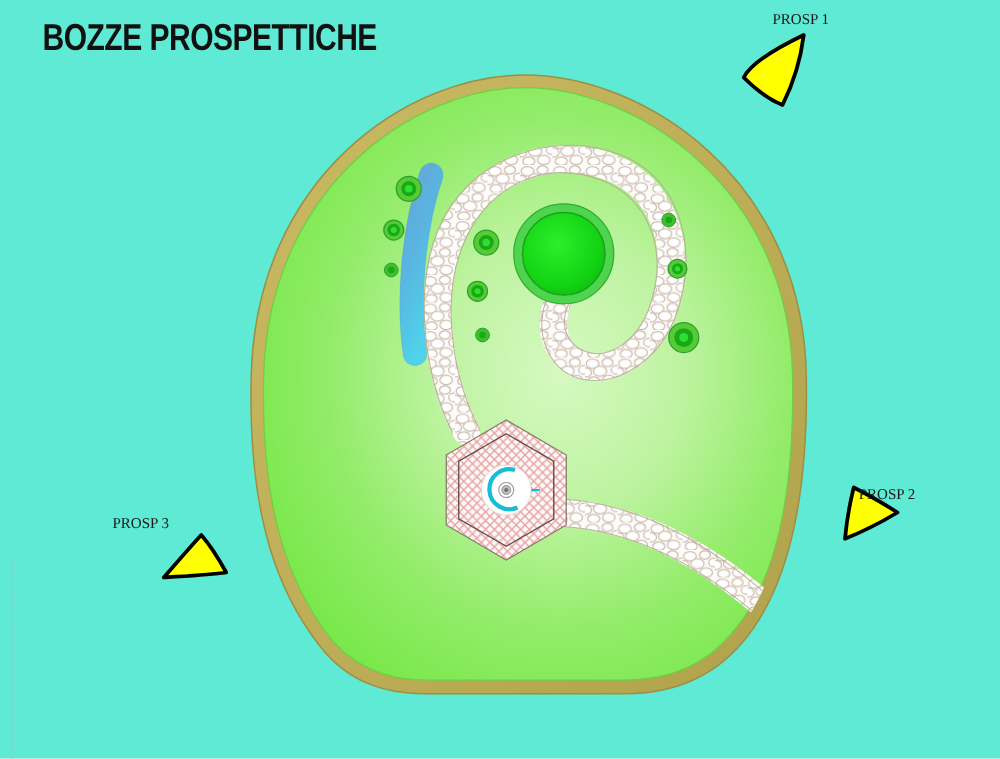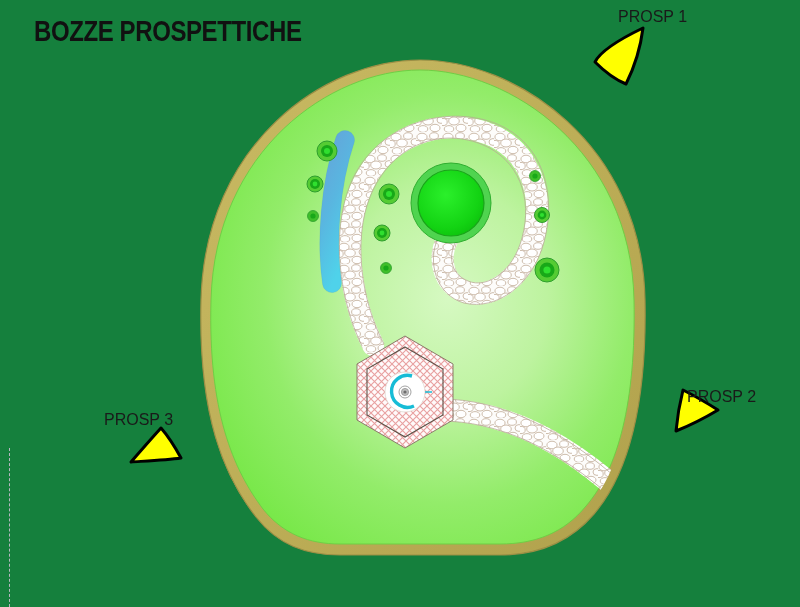--- a/index.html
+++ b/index.html
@@ -7,47 +7,47 @@
     padding: 0;
     background: #ffffff;
   }
   body {
     font-family: "Liberation Sans", sans-serif;
   }
   #canvas {
     position: relative;
     width: 800px;
     height: 607px;
-    background: #15803d;
+    background: #5eead4;
     overflow: hidden;
   }
   #page-title {
     position: absolute;
     left: 34px;
     top: 16px;
     font-family: "Liberation Sans", sans-serif;
     font-weight: bold;
     font-size: 30px;
     letter-spacing: -0.5px;
     color: #111111;
     transform: scaleX(0.80);
     transform-origin: left top;
     white-space: nowrap;
     line-height: 1.0;
   }
   .prosp-label {
     position: absolute;
-    font-family: Liberation Sans, sans-serif;
-    font-size: 16px;
+    font-family: Liberation Serif, serif;
+    font-size: 12px;
     color: #1a1a1a;
     white-space: nowrap;
   }
   #prosp1-label { left: 618px; top: 8px; }
   #prosp2-label { left: 687px; top: 388px; }
-  #prosp3-label { left: 104px; top: 411px; text-align: right; }
+  #prosp3-label { left: 90px; top: 411px; text-align: right; }
   #guide-line {
     position: absolute;
     left: 9px;
     top: 448px;
     width: 0px;
     height: 159px;
     border-left: 1px dashed #b9b9c2;
   }
   #figure-svg {
     position: absolute;

